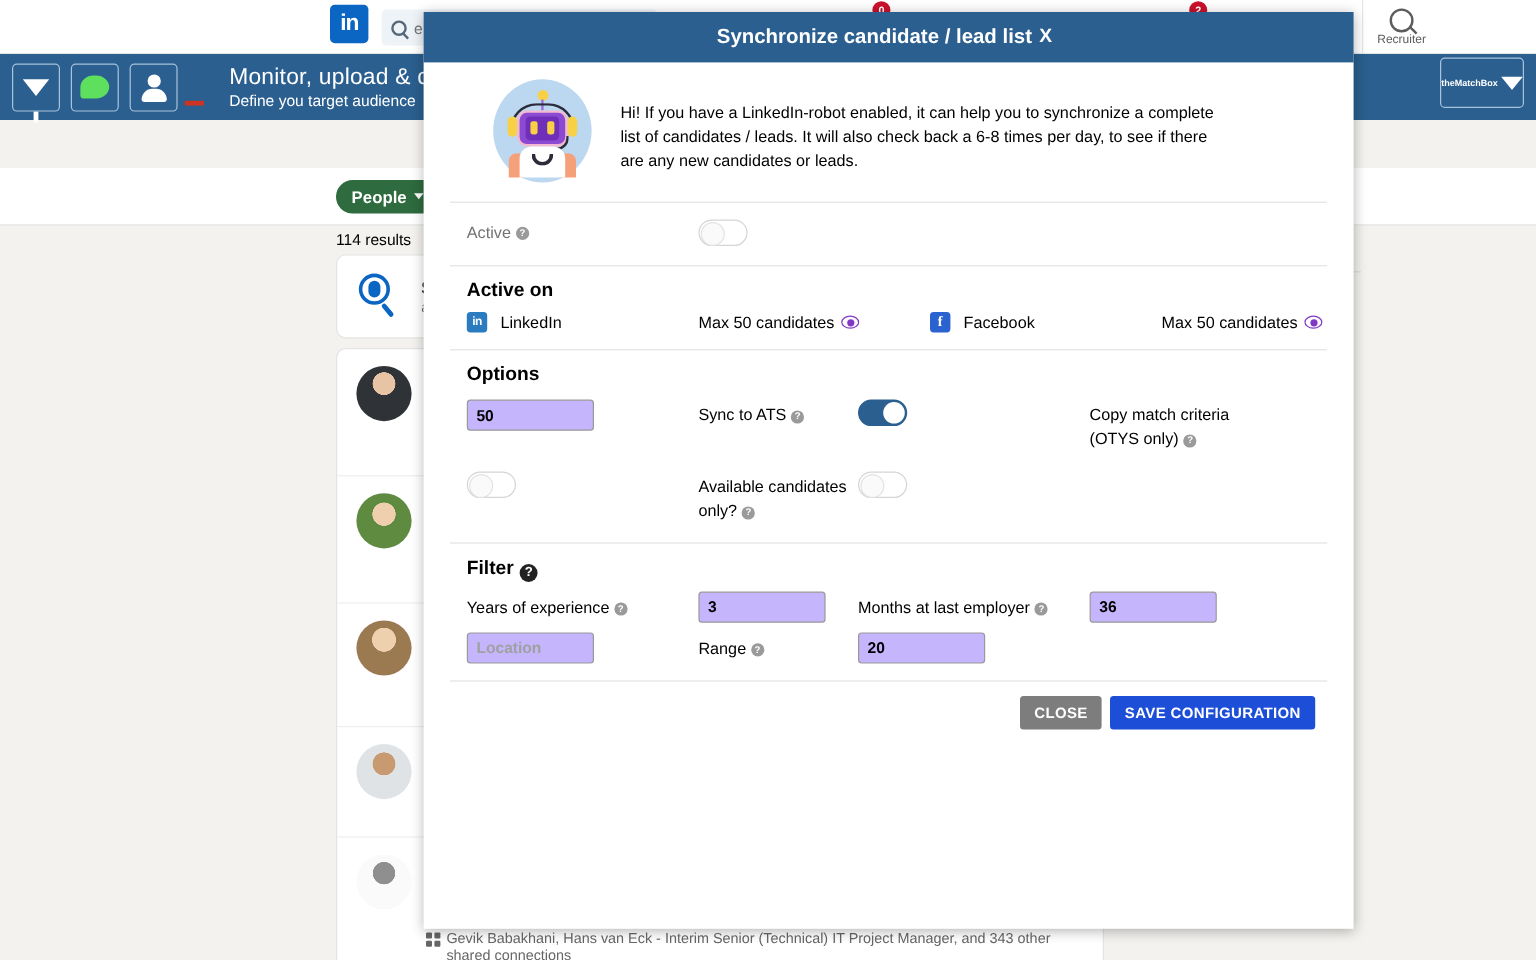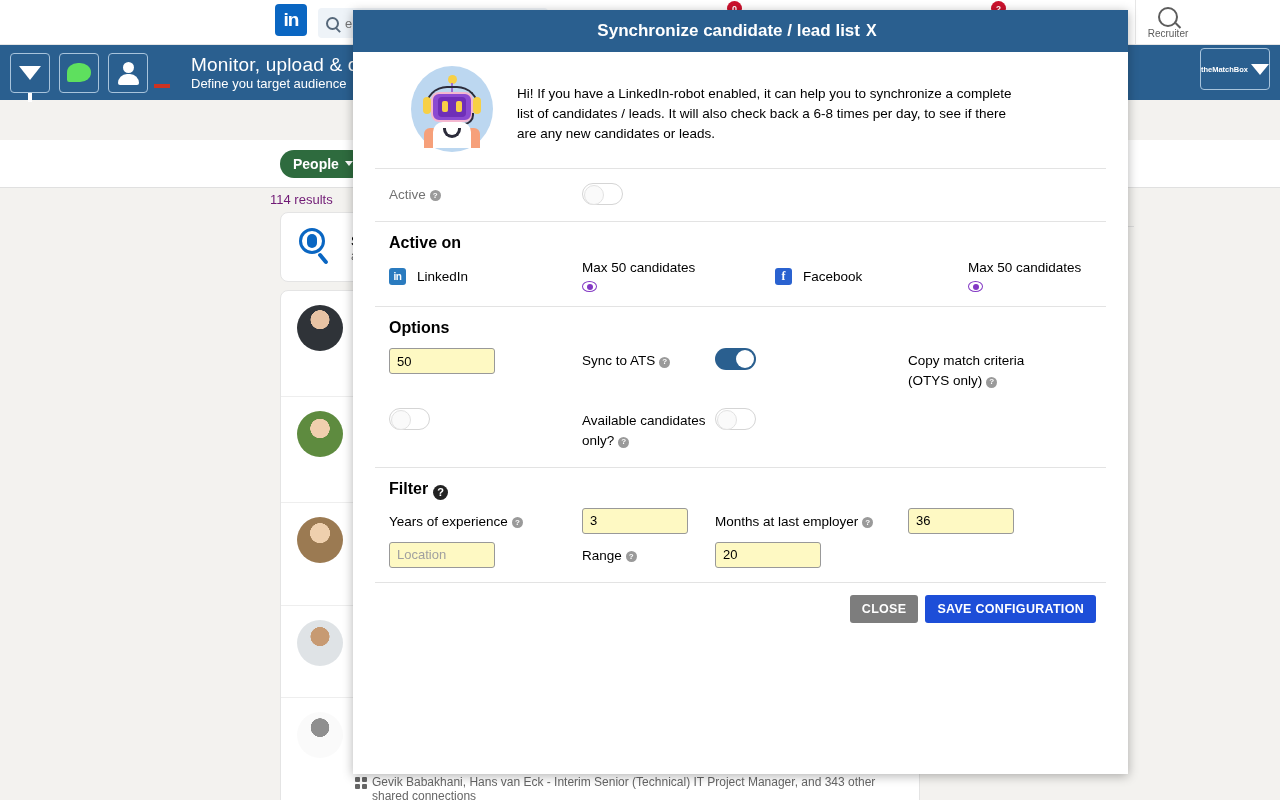--- a/index.html
+++ b/index.html
@@ -81,21 +81,21 @@
   .tmb-box .caret { width:0;height:0;border-left:9px solid transparent;border-right:9px solid transparent;border-top:11px solid #fff; }
 
   
   .page-wrap { position:absolute; left:0; top:100px; width:1280px; height:700px; background:#f3f2ef; }
   .filterbar { position:absolute; left:0; top:40px; width:1280px; height:48px; background:#fff; border-bottom:1px solid #e0e0e0; display:flex; align-items:center; padding-left:280px; }
   .pill-people {
     background:#2e6b3e; color:#fff; border-radius:14px; height:28px; padding:0 13px;
     display:flex; align-items:center; gap:6px; font-size:14px; font-weight:600;
   }
   .pill-people .cv { width:0;height:0;border-left:4px solid transparent;border-right:4px solid transparent;border-top:5px solid #fff; }
-  .results-count { position:absolute; left:270px; top:92px; font-size:13px; color:#701a75; }
+  .results-count { position:absolute; left:280px; top:92px; font-size:13px; color:#000000; }
   .feed { position:absolute; left:280px; top:112px; width:640px; }
   .card { background:#fff; border:1px solid #e4e4e4; border-radius:8px; margin-bottom:8px; }
   .card-alert { padding:14px 16px; display:flex; align-items:center; gap:14px; }
   .alert-ico { width:40px; height:40px; position:relative; }
   .alert-ico .ring { position:absolute; left:2px; top:1px; width:26px;height:26px;border:3px solid #0a66c2;border-radius:50%; }
   .alert-ico .hnd { position:absolute; left:24px; top:25px; width:4px;height:13px;background:#0a66c2;transform:rotate(-40deg);border-radius:2px; }
   .alert-ico .pin { position:absolute; left:10px; top:7px; width:10px; height:14px; background:#0a66c2; border-radius:5px 5px 5px 5px; }
   .alert-txt .t1 { font-size:15px; font-weight:600; color:#000; }
   .alert-txt .t2 { font-size:12px; color:#666; }
   .person-row { padding:14px 16px; display:flex; gap:12px; border-bottom:1px solid #eee; }
@@ -165,30 +165,30 @@
   .toggle.on { background:#2a5f8f; }
   .toggle.on::after { content:''; position:absolute; right:2px; top:2px; width:18px; height:18px; border-radius:50%; background:#fff; }
 
   .sec-title { font-size:16px; font-weight:bold; color:#000; padding:12px 0 8px 14px; }
   .sec-title.filter { padding-left:14px; }
   .active-on { padding:0 0 14px 14px; border-bottom:1px solid #e3e3e3; display:flex; align-items:center; }
   .chan { display:flex; align-items:center; gap:11px; }
   .ic-li { width:17px; height:17px; background:#2a7bbf; border-radius:3px; color:#fff; font-size:10px; font-weight:bold; display:flex; align-items:center; justify-content:center; letter-spacing:-.5px; }
   .ic-fb { width:17px; height:17px; background:#2a62d0; border-radius:3px; color:#fff; font-size:12px; font-weight:bold; display:flex; align-items:center; justify-content:center; font-family:"Liberation Serif", serif; }
   .chan-name { font-size:13.5px; }
-  .maxc { font-size:13.5px; display:flex; align-items:flex-start; gap:6px;flex-direction:column; }
+  .maxc { font-size:13.5px; display:flex; align-items:center; gap:6px; }
   .eye-ico { width:15px; height:11px; border:1.6px solid #8338c4; border-radius:50% 50%; position:relative; display:inline-block; }
   .eye-ico::after { content:''; position:absolute; left:4px; top:2px; width:6px; height:6px; border-radius:50%; background:#8338c4; }
 
   .grid2 { display:grid; grid-template-columns:193px 133px 193px 133px; align-items:start; row-gap:14px; padding-left:14px; }
   .grid2.opts { padding-bottom:16px; border-bottom:1px solid #e3e3e3; }
   .grid2 .cellL { font-size:13.5px; line-height:20px; padding-top:6px; }
   .txtin {
     width:106px; height:26px; border:1px solid #999; border-radius:3px;
-    font-family:"Liberation Sans", sans-serif; font-size:13px; padding:0 7px; color:#000; outline:none; background:#fef9c3;
+    font-family:"Liberation Sans", sans-serif; font-size:13px; padding:0 7px; color:#000; outline:none; background:#c4b5fd;font-weight:bold;
   }
   .txtin::placeholder { color:#a0a0a0; }
   .grid2 .cellC { padding-top:3px; }
 
   .filter-grid { display:grid; grid-template-columns:193px 133px 193px 133px; row-gap:8px; padding:0 0 14px 14px; border-bottom:1px solid #e3e3e3; }
   .filter-grid .cellL { font-size:13.5px; padding-top:6px; }
 
   .footer { display:flex; justify-content:flex-end; gap:7px; padding:12px 10px 0 0; }
   .btn { border:none; border-radius:3px; color:#fff; font-size:12.5px; font-weight:bold;
          padding:7px 12px; cursor:pointer; font-family:"Liberation Sans", sans-serif; letter-spacing:.3px; }

